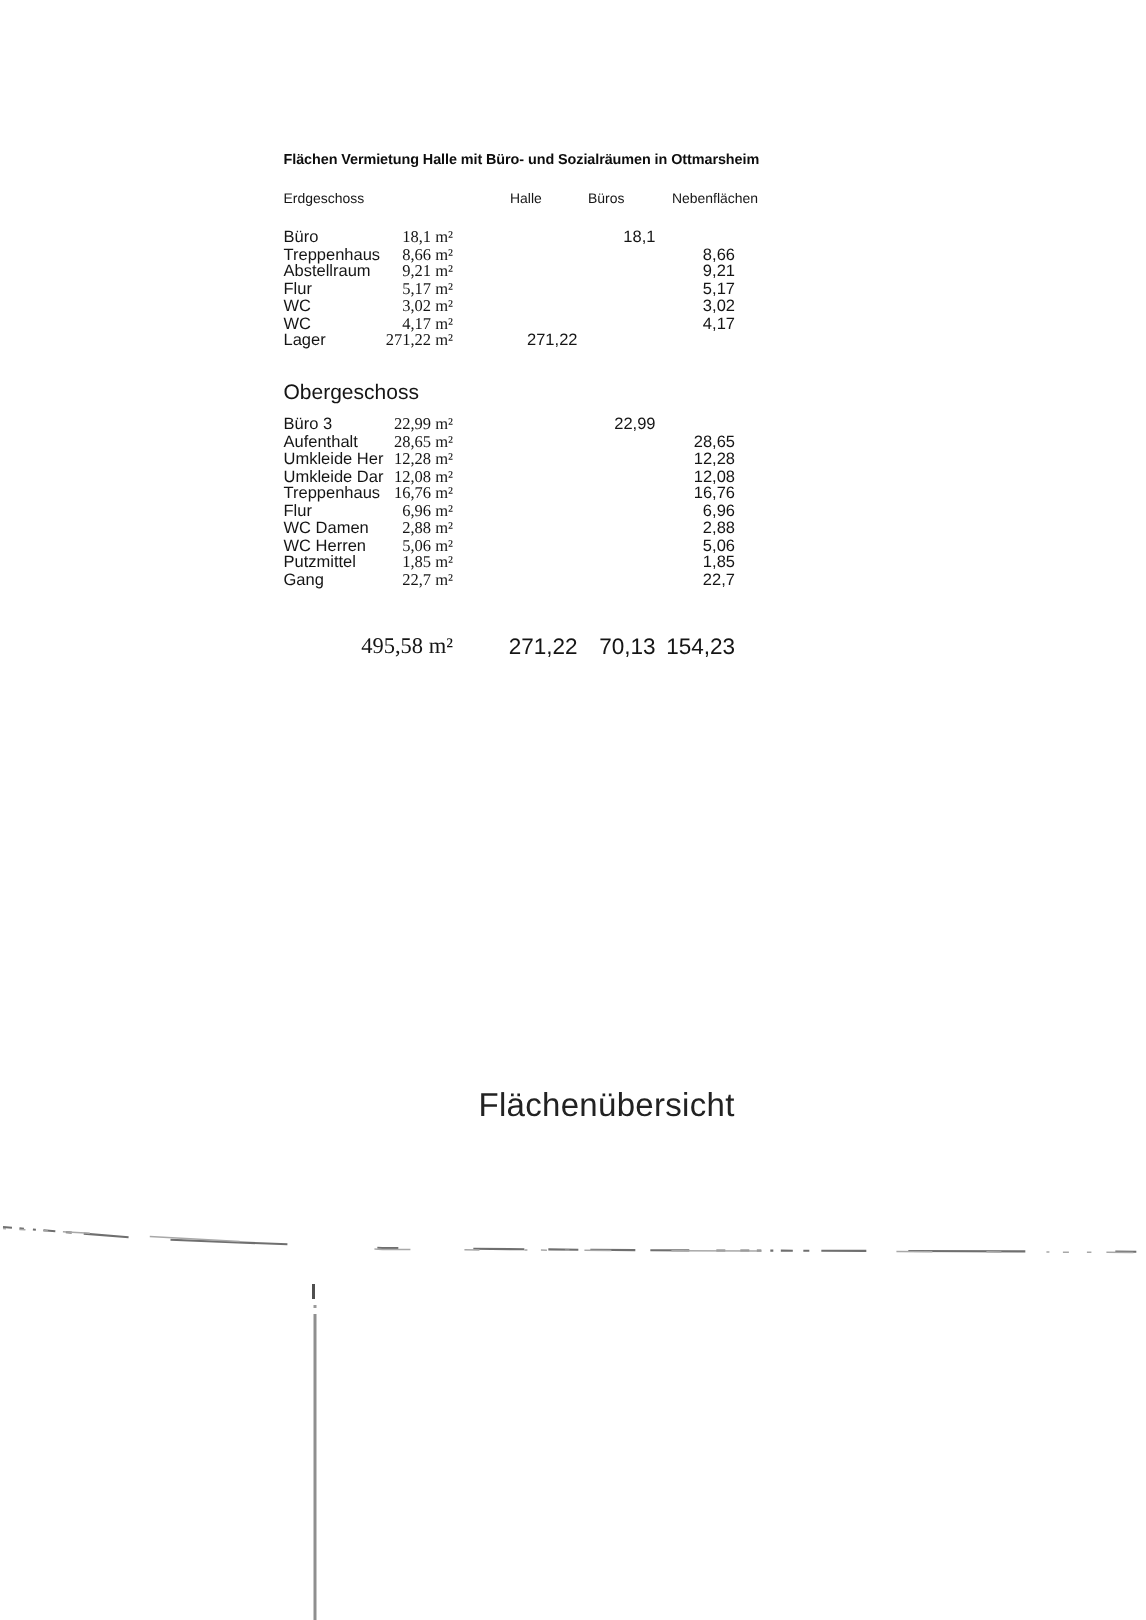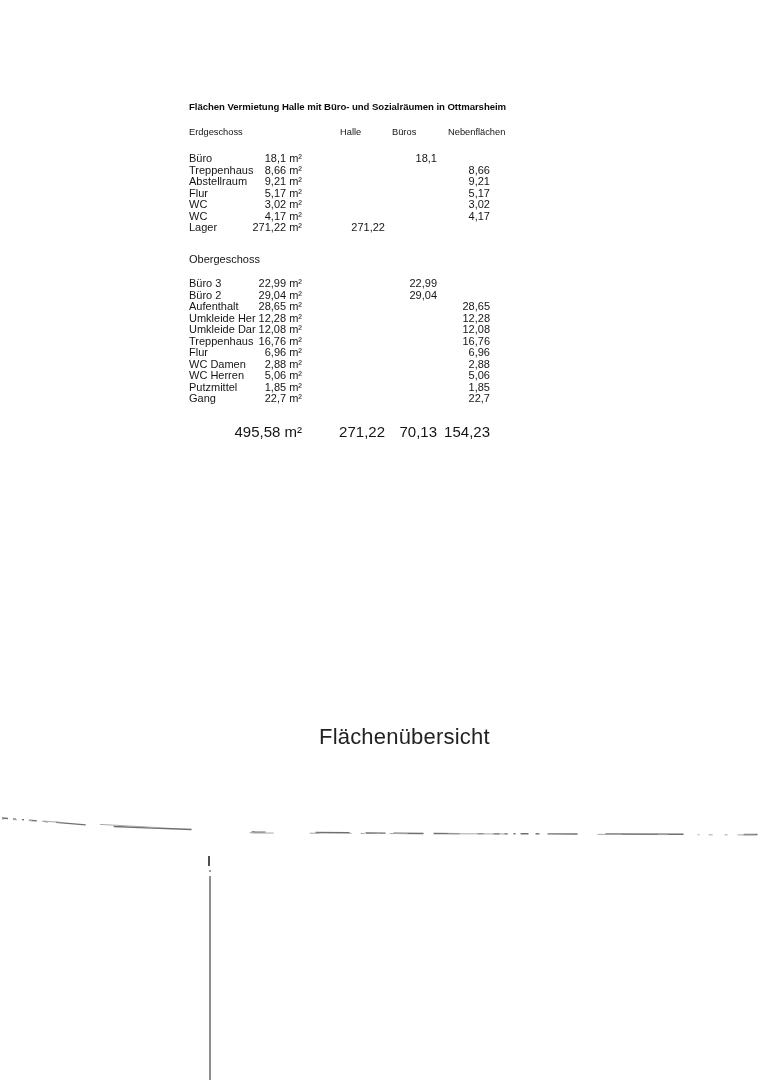--- a/index.html
+++ b/index.html
@@ -30,26 +30,26 @@
   .hdr-row .h-buros{position:absolute;left:203px;top:0;}
   .hdr-row .h-neben{position:absolute;left:259px;top:0;}
   .rows{
     position:absolute;left:189px;width:320px;
     font-size:11px;color:#151515;
   }
   #rows-eg{top:152px;}
   #rows-og{top:277px;}
   .section-label{
     position:absolute;left:189px;top:253px;
-    font-size:11px;color:#151515;white-space:nowrap;
+    font-size:14px;color:#151515;white-space:nowrap;
   }
   .row{position:relative;height:11.55px;}
   .cell{position:absolute;top:0;white-space:nowrap;}
   .c-label{left:0;}
-  .c-area {left:0;width:113px;text-align:right;}
+  .c-area {left:0;width:113px;text-align:right;font-family:Liberation Serif, serif;}
   .c-halle{left:0;width:196px;text-align:right;}
   .c-buros{left:0;width:248px;text-align:right;}
   .c-neben{left:0;width:301px;text-align:right;}
   .totals-row{
     position:absolute;left:189px;top:423px;width:320px;height:12px;
     font-size:15px;color:#151515;
   }
   .totals-row .cell{top:0;}
   
   .caption{
@@ -124,25 +124,20 @@
       </div>
     </div>
 
   <div class="section-label">Obergeschoss</div>
 
   <div class="rows" id="rows-og">
       <div class="row">
         <span class="cell c-label">Büro 3</span>
         <span class="cell c-area">22,99 m²</span>
         <span class="cell c-buros">22,99</span>
-      </div>
-      <div class="row">
-        <span class="cell c-label">Büro 2</span>
-        <span class="cell c-area">29,04 m²</span>
-        <span class="cell c-buros">29,04</span>
       </div>
       <div class="row">
         <span class="cell c-label">Aufenthalt</span>
         <span class="cell c-area">28,65 m²</span>
         <span class="cell c-neben">28,65</span>
       </div>
       <div class="row">
         <span class="cell c-label">Umkleide Her</span>
         <span class="cell c-area">12,28 m²</span>
         <span class="cell c-neben">12,28</span>

